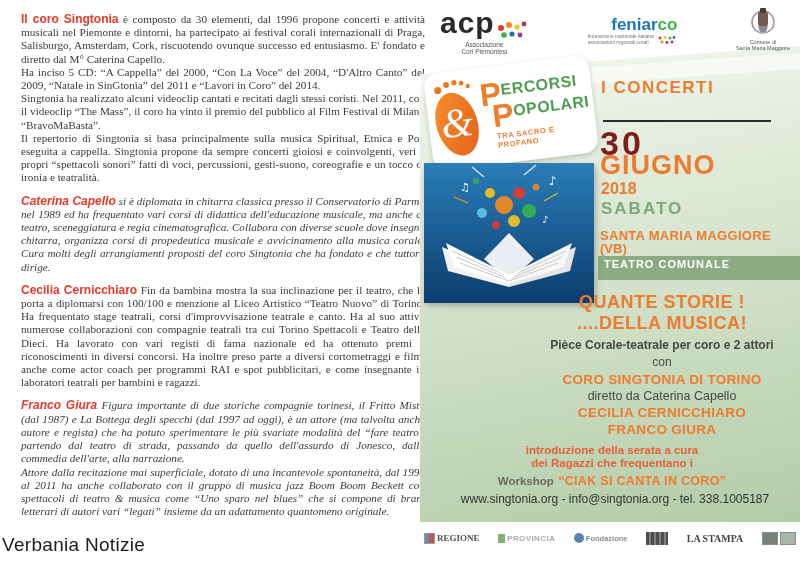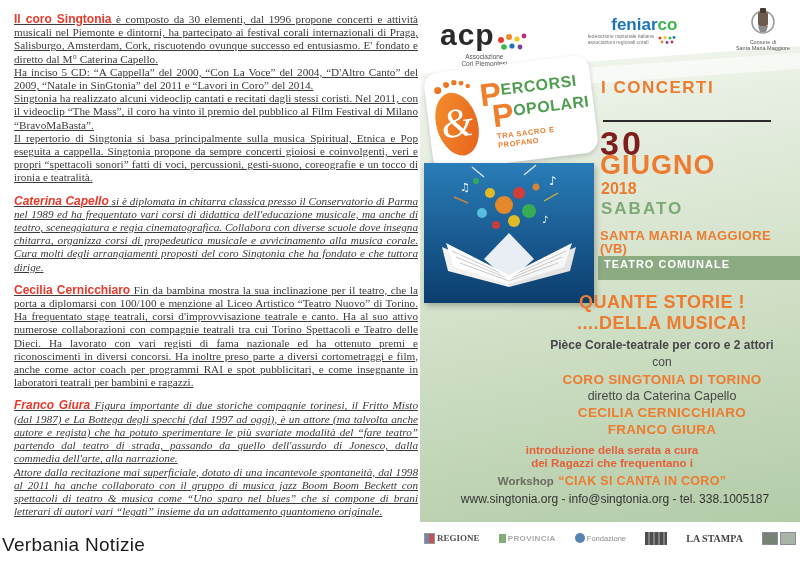--- a/index.html
+++ b/index.html
@@ -1,39 +1,39 @@
 <!DOCTYPE html>
 <html><head>
 <meta charset="utf-8">
 <style>
   html,body{margin:0;padding:0;background:#ffffff;}
   #flyer{position:relative;width:800px;height:562px;background:#ffffff;overflow:hidden;
          font-family:"Liberation Sans",sans-serif;}
 
   
-  .left-col{position:absolute;left:14px;top:13px;width:404px;
-            font-family:"Liberation Serif",serif;font-size:11.2px;line-height:13.2px;color:#3b3b3b;text-decoration:underline;}
+  .left-col{position:absolute;left:21px;top:13px;width:404px;
+            font-family:"Liberation Serif",serif;font-size:11.2px;line-height:13.2px;color:#3b3b3b;}
   .para{margin:0 0 10px 0;}
   .seg{text-align:justify;}
   .lead{font-family:"Liberation Sans",sans-serif;font-weight:bold;color:#e8392b;font-size:12px;}
   .para.italic .seg{font-style:italic;}
 
   
   .green-area{position:absolute;left:420px;top:40px;width:380px;height:482px;
       background:linear-gradient(170deg,#f7faf5 0%,#e6eee0 22%,#cfdfc5 58%,#b3cca8 100%);
       -webkit-clip-path:polygon(0 34px,100% 6px,100% 100%,0 100%);
       clip-path:polygon(0 34px,100% 6px,100% 100%,0 100%);}
   .swoosh{position:absolute;left:412px;top:66px;width:400px;height:16px;
       background:rgba(255,255,255,.55);transform:rotate(-4deg);border-radius:8px;}
 
   
   .logos-row{position:absolute;left:440px;top:6px;width:350px;height:52px;display:flex;
              justify-content:space-between;align-items:flex-start;}
   .logo{display:flex;flex-direction:column;align-items:center;}
-  .acp-wrap{display:flex;align-items:flex-start;margin-top:16px;}
+  .acp-wrap{display:flex;align-items:flex-start;margin-top:4px;}
   .acp-word{font-size:30px;font-weight:bold;color:#2a2a2a;line-height:26px;letter-spacing:1px;}
   .acp-sub{font-size:6.5px;color:#555;line-height:7px;text-align:center;margin-top:1px;}
   .fen-word{font-size:17px;font-weight:bold;color:#1b75bc;line-height:18px;margin-top:10px;margin-left:24px;}
   .fen-word .co{color:#39b54a;}
   .fen-sub{font-size:5px;color:#777;line-height:5.5px;text-align:left;}
   .comune-sub{font-size:5.5px;color:#555;text-align:center;line-height:6px;margin-top:1px;}
 
   
   .brand{position:absolute;left:428px;top:64px;width:166px;height:98px;transform:rotate(-7deg);
          background:#ffffff;border-radius:14px;box-shadow:0 2px 5px rgba(0,0,0,.18);
@@ -89,21 +89,21 @@
   
   .sponsor-row{position:absolute;left:424px;top:527px;width:372px;height:22px;display:flex;
                justify-content:space-between;align-items:center;}
   .sp{display:flex;align-items:center;opacity:.85;text-align:center;}
   .sp-flag{width:9px;height:9px;background:linear-gradient(90deg,#5a6f9e 50%,#b23a3a 50%);
            margin-right:2px;border:1px solid #888;}
   .sp-regione-txt{font-family:"Liberation Serif",serif;font-weight:bold;font-size:9px;color:#333;}
   .sp-prov-mark{width:7px;height:9px;background:#6e9e62;margin-right:2px;}
   .sp-prov-txt{font-size:8px;font-weight:bold;color:#9a9a9a;letter-spacing:.4px;}
   .sp-fond-mark{width:10px;height:10px;border-radius:50%;background:#3c6ea5;margin-right:2px;}
-  .sp-fond-txt{font-size:7.5px;font-weight:normal;color:#777;}
+  .sp-fond-txt{font-size:7.5px;font-weight:bold;color:#777;}
   .sp-media{width:22px;height:13px;background:repeating-linear-gradient(90deg,#2e2e2e 0 3px,#6a6a6a 3px 5px);}
   .sp-stampa-txt{font-family:"Liberation Serif",serif;font-weight:bold;font-size:10px;color:#222;}
   .sp-partner{display:flex;gap:2px;}
   .sp-box{width:14px;height:11px;background:#9aa79a;border:1px solid #778;}
   .sp-box.dark{background:#5d6d5d;}
 
   .watermark{position:absolute;left:2px;top:534px;font-size:19px;color:#1c1c1c;letter-spacing:.3px;}
 </style>
 </head>
 <body>

